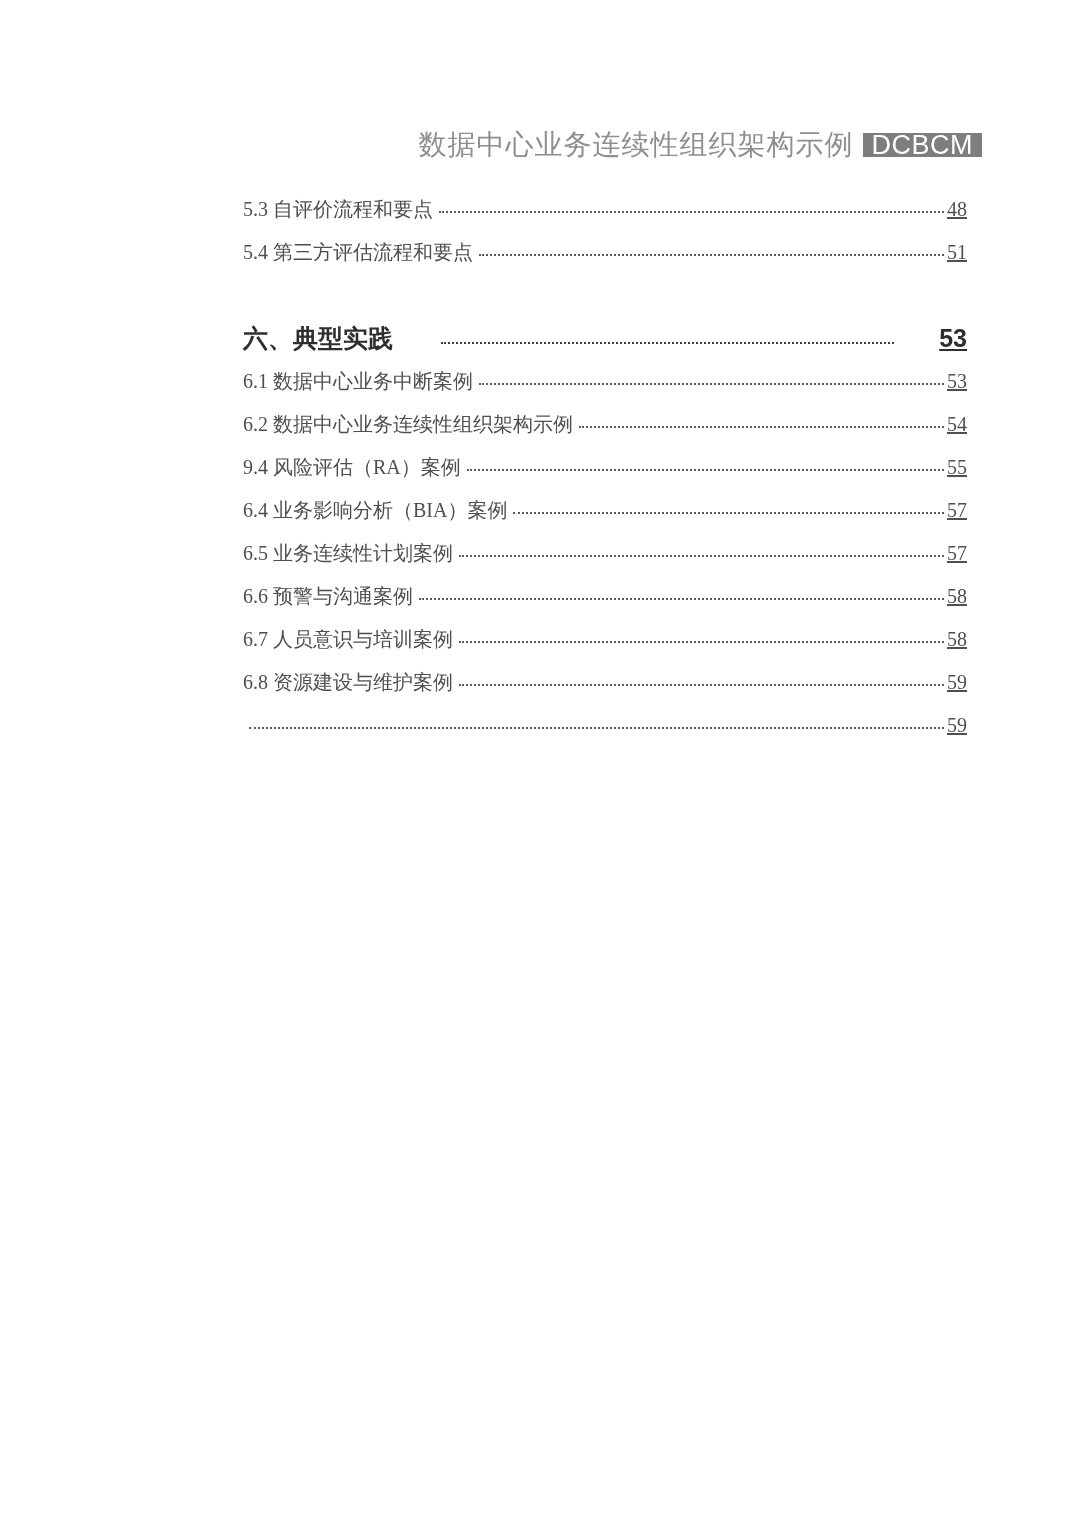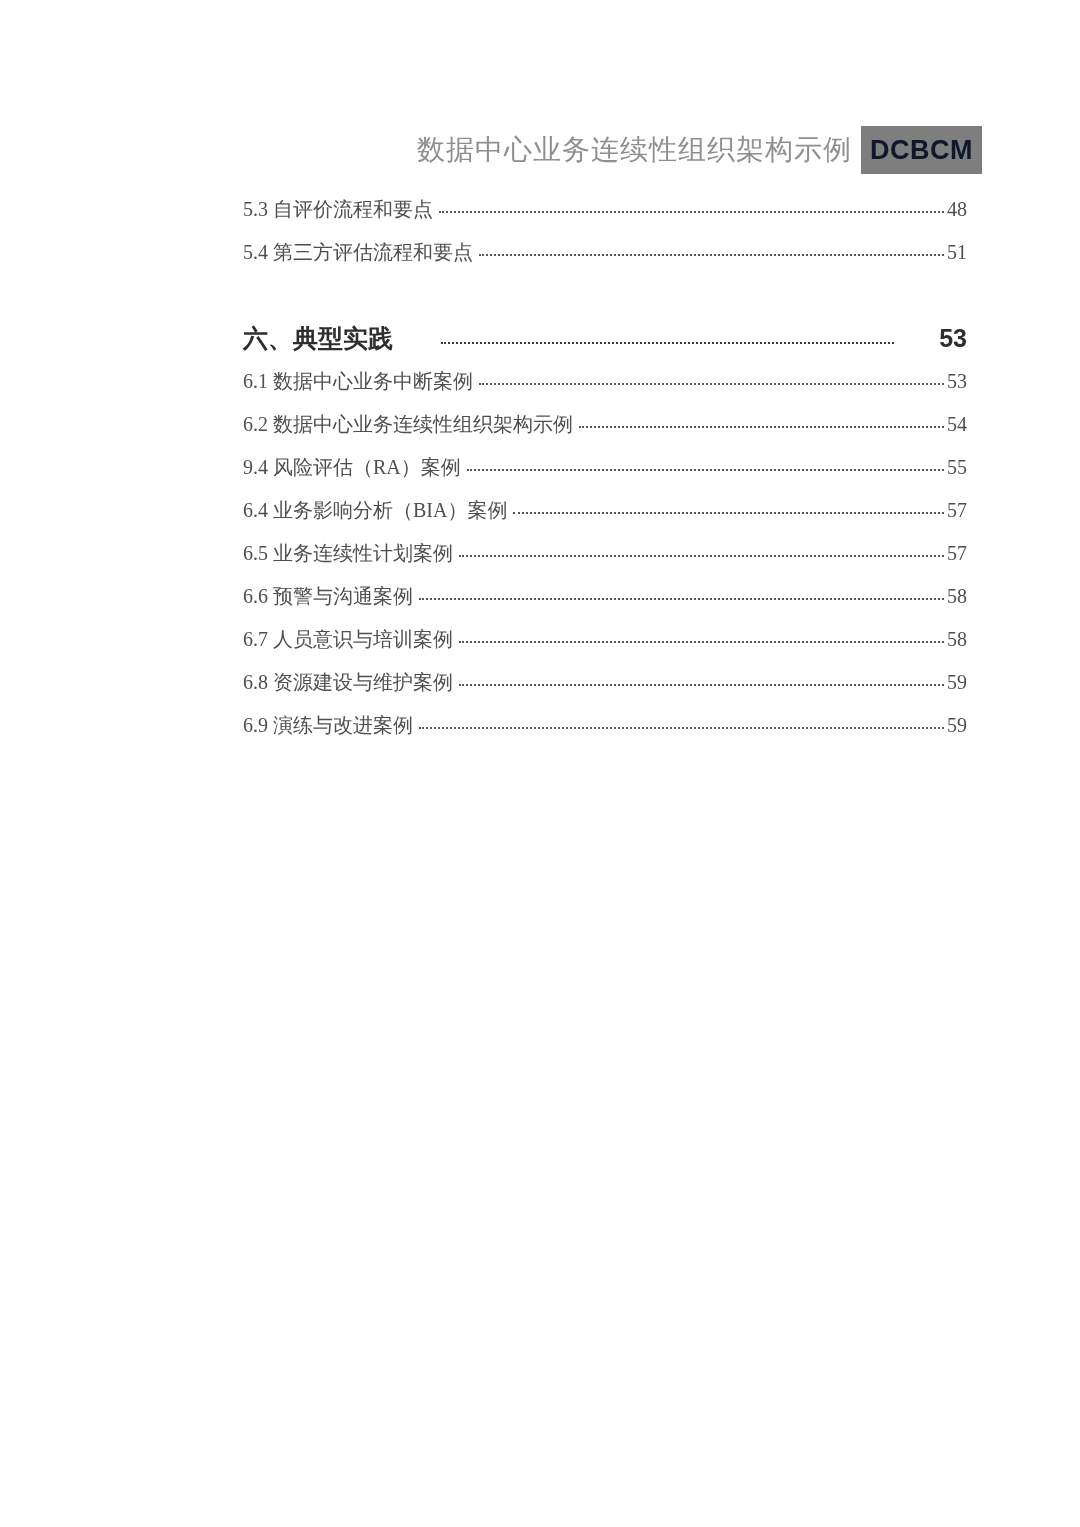--- a/index.html
+++ b/index.html
@@ -25,28 +25,27 @@
     font-family: "Liberation Sans", sans-serif;
     font-size: 28px;
     color: #8f8f8f;
     letter-spacing: 1px;
     white-space: nowrap;
   }
   .header-badge {
     display: flex;
     align-items: center;
     justify-content: center;
-    height: 48px;
+    height: 24px;
     padding: 0 9px;
     background: #7e7e7e;
-    color: #0f172a;
+    color: #ffffff;
     font-family: "Liberation Sans", sans-serif;
     font-size: 27px;
     letter-spacing: 0.5px;
-    font-weight: bold;
   }
 
   
   .toc {
     position: absolute;
     left: 243px;
     right: 113px;
     top: 188px;
   }
   .toc-row {
@@ -60,21 +59,21 @@
   }
   .toc-label { flex: 0 0 auto; }
   .toc-leader {
     flex: 1 1 auto;
     height: 0;
     border-bottom: 2px dotted #5a5a5a;
     transform: translateY(-3px);
     margin: 0 3px 0 6px;
     min-width: 20px;
   }
-  .toc-page { flex: 0 0 auto; }
+  .toc-page { flex: 0 0 auto; text-decoration: underline; }
 
   .toc-row.section {
     margin-top: 41px;
     font-family: "Liberation Sans", sans-serif;
     font-weight: 700;
     font-size: 25px;
     color: #2e2e2e;
     gap: 42px;
   }
   .toc-row.section .toc-leader {
@@ -142,18 +141,17 @@
     <span class="toc-label">6.7 人员意识与培训案例</span>
     <span class="toc-leader"></span>
     <span class="toc-page">58</span>
   </div>
   <div class="toc-row">
     <span class="toc-label">6.8 资源建设与维护案例</span>
     <span class="toc-leader"></span>
     <span class="toc-page">59</span>
   </div>
   <div class="toc-row">
-    <span class="toc-label">6.9 演练与改进案例</span>
     <span class="toc-leader"></span>
     <span class="toc-page">59</span>
   </div>
 
 </div>
 
 </body></html>

